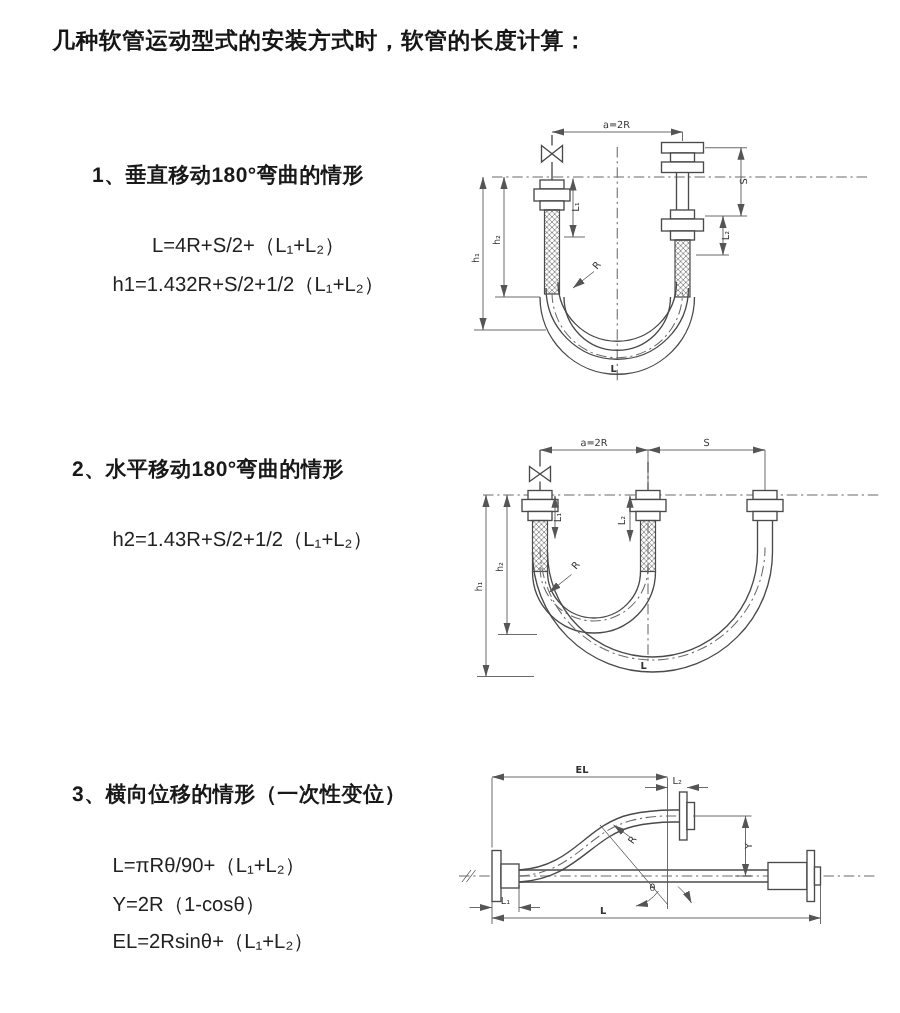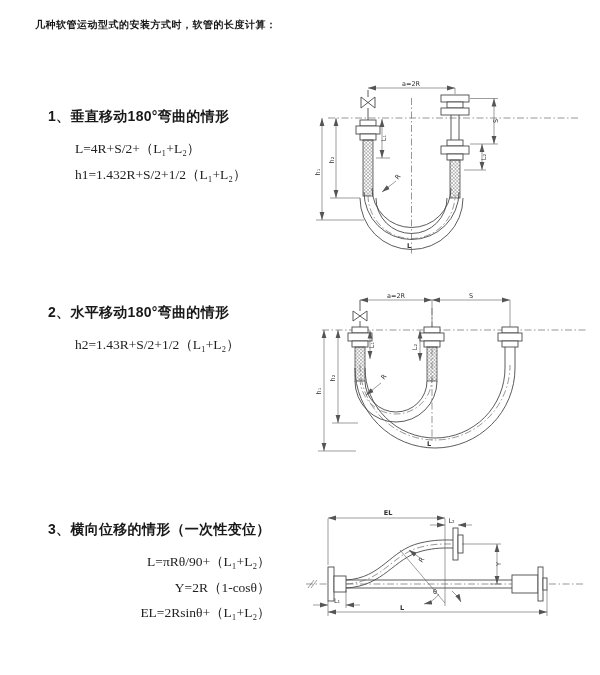--- a/index.html
+++ b/index.html
@@ -1,27 +1,27 @@
 <!DOCTYPE html>
 <html><head>
 <meta charset="utf-8">
 <style>
   html,body{margin:0;padding:0;}
   body{width:600px;height:675px;background:#ffffff;position:relative;overflow:hidden;
        font-family:"Liberation Sans","DejaVu Sans",sans-serif;color:#1e1e1e;}
   .page{position:absolute;inset:0;background:#fff;}
-  .doc-title{position:absolute;left:35px;top:18px;font-size:10px;font-weight:700;
+  .doc-title{position:absolute;left:35px;top:18px;font-size:15px;font-weight:700;
              letter-spacing:.5px;color:#161616;}
   .section{position:absolute;left:48px;}
   .sec-heading{font-size:14px;font-weight:700;color:#191919;letter-spacing:.3px;}
-  .formulas{margin-top:10px;margin-left:27px;font-family:Liberation Serif, serif;}
+  .formulas{margin-top:25px;margin-left:27px;}
   .formula{font-size:13.5px;font-weight:500;color:#222;line-height:25.5px;white-space:nowrap;}
-  #sec1{top:108px;}
+  #sec1{top:108px;text-align:center;}
   #sec2{top:304px;}
-  #sec3{top:521px;text-align:right;}
+  #sec3{top:521px;}
   svg.diag{position:absolute;overflow:visible;}
   #diag1{left:312px;top:78px;}
   #diag2{left:312px;top:283px;}
   #diag3{left:300px;top:498px;}
   svg .draw{stroke:#4a4a4a;stroke-width:.9;fill:none;}
   svg .thin{stroke:#5a5a5a;stroke-width:.6;fill:none;}
   svg .cl{stroke:#6a6a6a;stroke-width:.7;fill:none;stroke-dasharray:7 2.5 1.5 2.5;}
   svg .fit{stroke:#4a4a4a;stroke-width:.9;fill:#ffffff;}
   svg text{font-family:"DejaVu Sans","Liberation Sans",sans-serif;fill:#333;font-size:6.5px;}
 </style>

